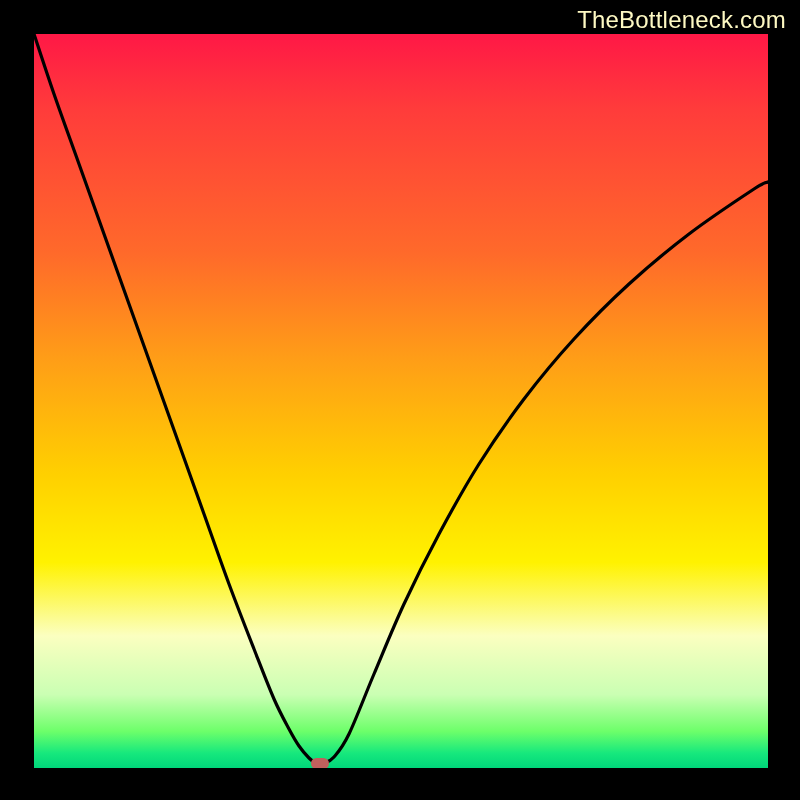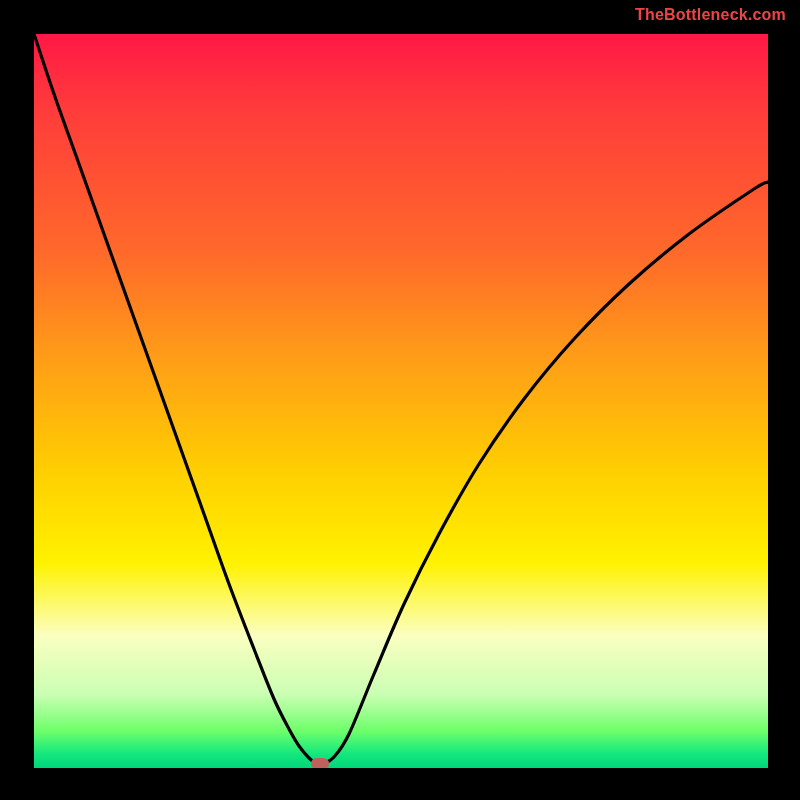--- a/index.html
+++ b/index.html
@@ -13,23 +13,23 @@
   .frame {
     position: relative;
     width: 800px;
     height: 800px;
     background: #000;
   }
   .watermark {
     position: absolute;
     top: 6px;
     right: 14px;
-    color: #ef4444;
-    font-size: 16px;
-    font-weight: 700;
+    color: #fef9c3;
+    font-size: 24px;
+    font-weight: 400;
     letter-spacing: 0.2px;
     z-index: 10;
   }
   .plot-area {
     position: absolute;
     left: 34px;
     top: 34px;
     width: 734px;
     height: 734px;
     

